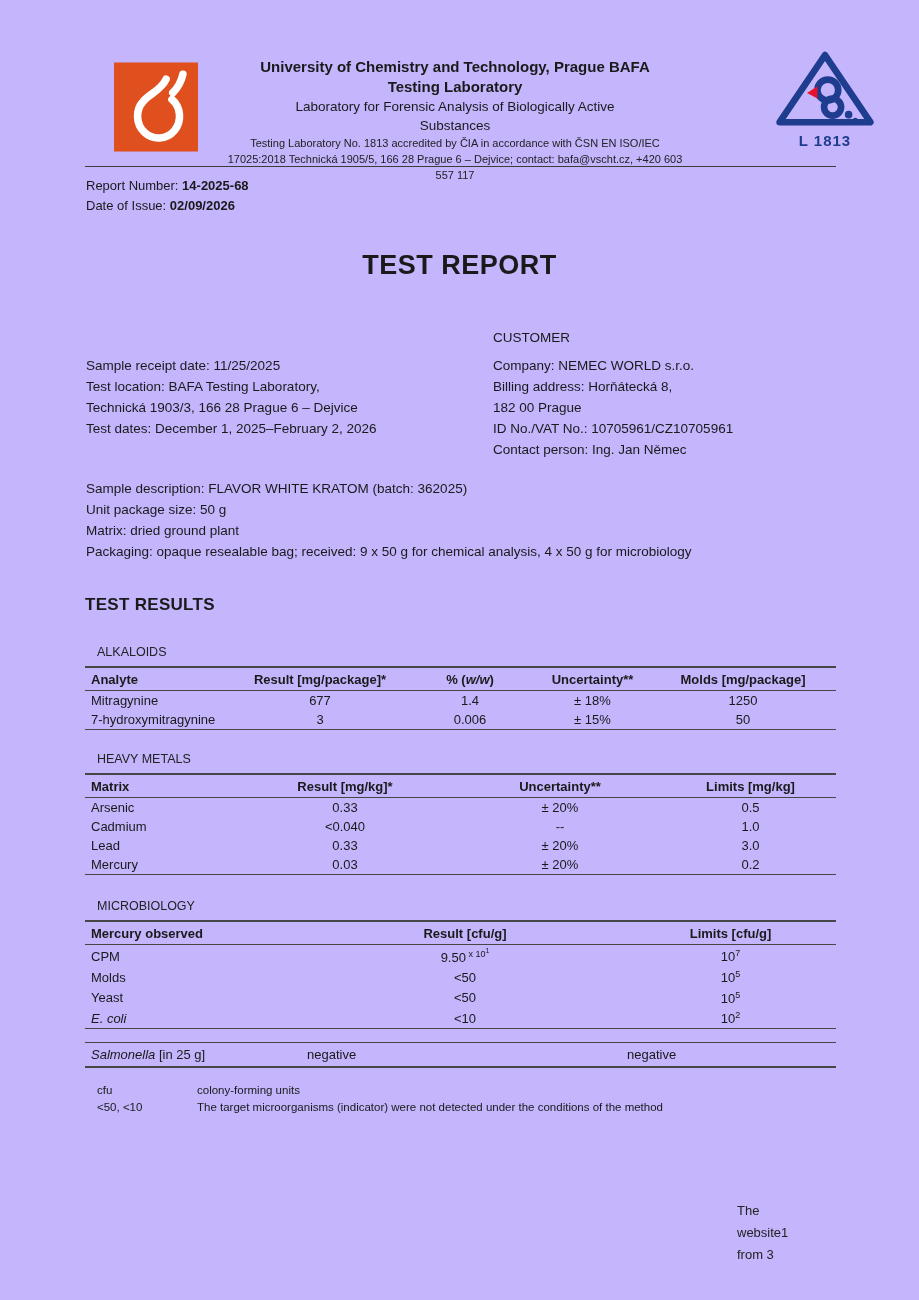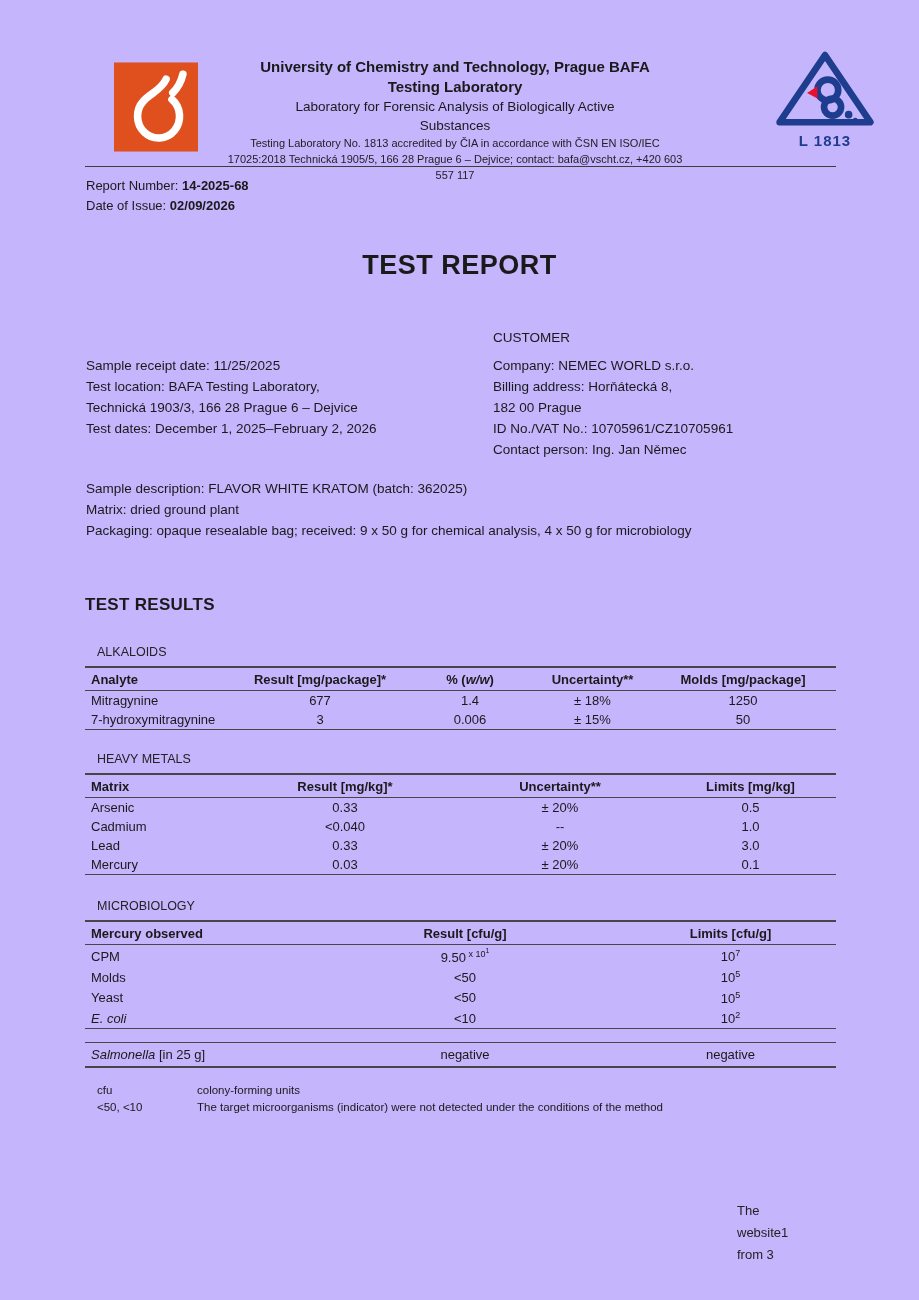--- a/index.html
+++ b/index.html
@@ -45,21 +45,21 @@
   }
   table.rtab thead th.c-left, table.rtab td.c-left { text-align:left; padding-left:6px; }
   table.rtab td { padding:2px 2px; text-align:center; height:19px; }
   table.rtab { border-bottom:1.6px solid #464646; }
   .tab-alk { left:85px; top:666px; }
   .tab-hm  { left:85px; top:773px; }
   .tab-mb  { left:85px; top:920px; }
   .tab-sal { left:85px; top:1042px; }
   table.saltab { border-collapse:collapse; width:751px; font-size:13px; table-layout:fixed;
                  border-top:1.4px solid #464646; border-bottom:2px solid #464646; }
-  table.saltab td { padding:4px 2px; text-align:center; }
+  table.saltab td { padding:4px 2px; }
   table.saltab td.c-left { text-align:left; padding-left:6px; }
   .italic { font-style:italic; }
   sup.s1 { font-size:9px; }
   sup.s2 { font-size:7px; }
   sup.lim { font-size:9px; }
 
   .footnotes { left:97px; top:1082px; font-size:11.5px; line-height:17px; }
   .fn-row { display:flex; }
   .fn-term { width:100px; flex:0 0 100px; }
 
@@ -119,20 +119,21 @@
   <div class="abs info-col info-right">
     <div>Company: NEMEC WORLD s.r.o.</div>
     <div>Billing address: Horňátecká 8,</div>
     <div>182 00 Prague</div>
     <div>ID No./VAT No.: 10705961/CZ10705961</div>
     <div>Contact person: Ing. Jan Němec</div>
   </div>
 
   <div class="abs sample-details">
     <div>Sample description: FLAVOR WHITE KRATOM (batch: 362025)</div>
+    <div>Unit package size: 50 g</div>
     <div>Matrix: dried ground plant</div>
     <div>Packaging: opaque resealable bag; received: 9 x 50 g for chemical analysis, 4 x 50 g for microbiology</div>
   </div>
 
   <div class="abs results-heading">TEST RESULTS</div>
 
   <div class="abs table-label lbl-alk">ALKALOIDS</div>
   <table class="abs rtab tab-alk">
     <colgroup>
         <col style="width:150px">
@@ -200,21 +201,21 @@
       <tr>
         <td class="c-left">Lead</td>
         <td>0.33</td>
         <td>± 20%</td>
         <td>3.0</td>
       </tr>
       <tr>
         <td class="c-left">Mercury</td>
         <td>0.03</td>
         <td>± 20%</td>
-        <td>0.1</td>
+        <td>0.2</td>
       </tr>
     </tbody>
   </table>
 
   <div class="abs table-label lbl-mb">MICROBIOLOGY</div>
   <table class="abs rtab tab-mb">
     <colgroup>
         <col style="width:220px">
         <col style="width:320px">
         <col style="width:211px">

